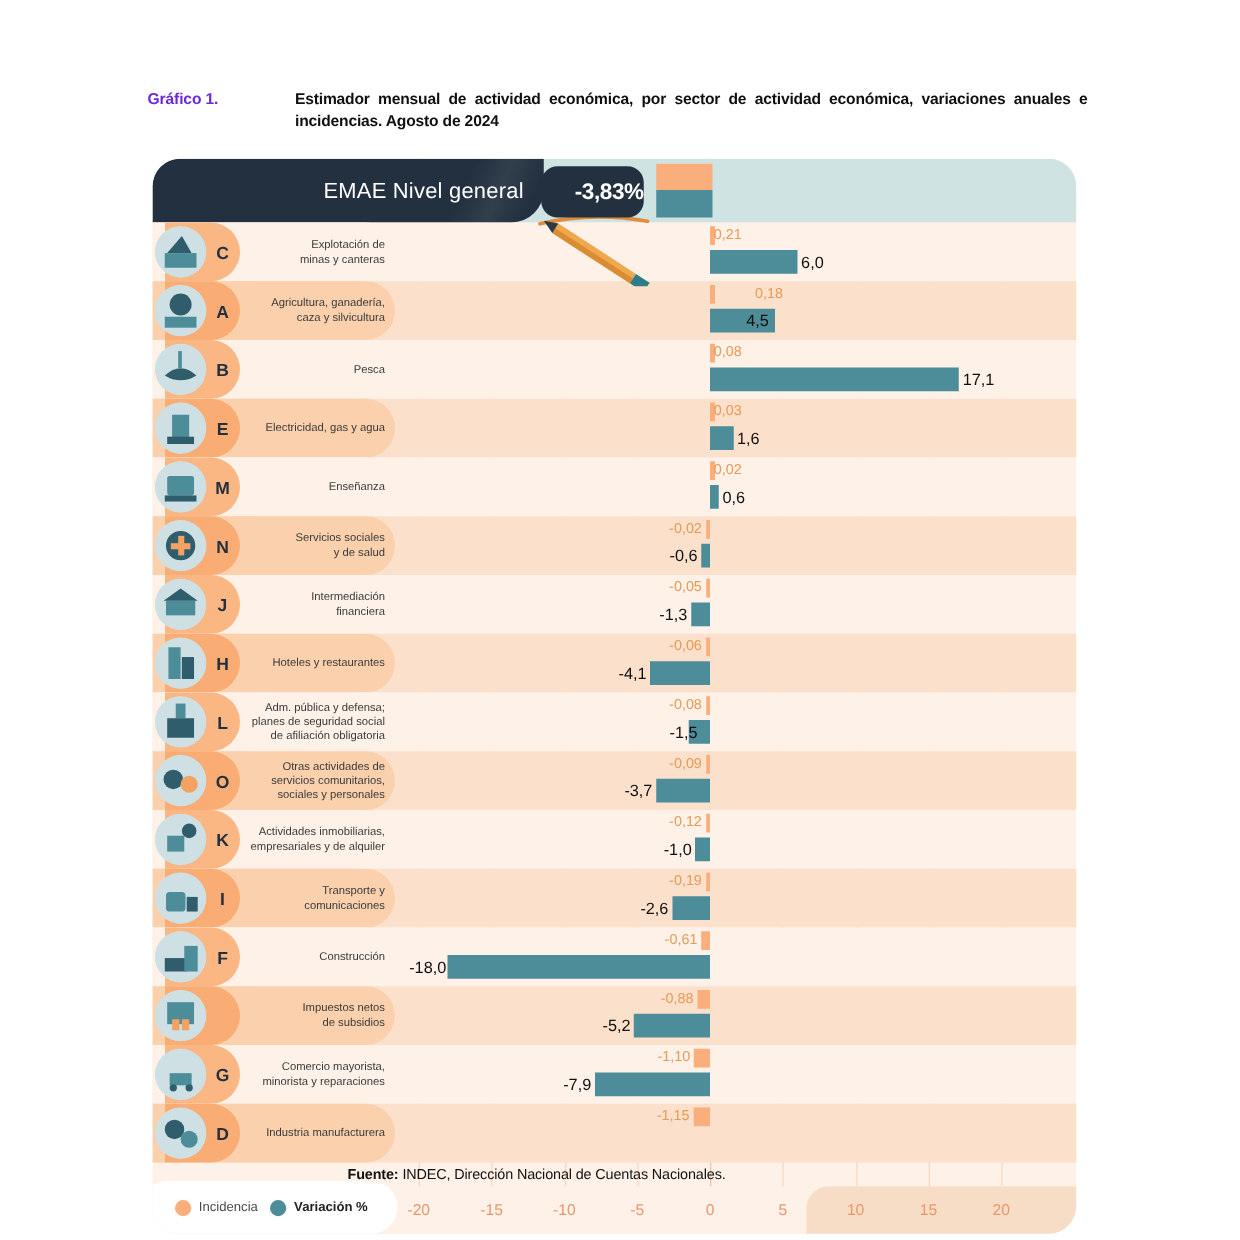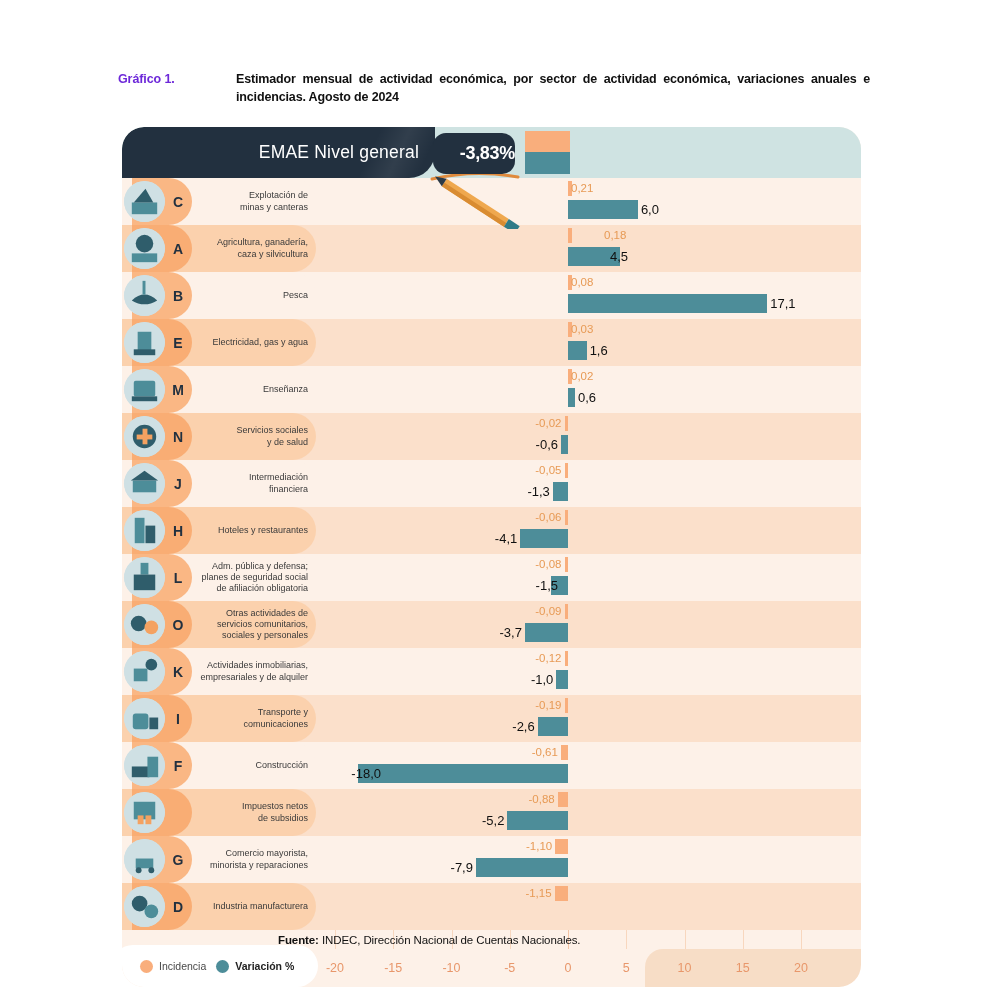--- a/index.html
+++ b/index.html
@@ -243,21 +243,21 @@
         <div class="row-icon"><svg viewBox="0 0 42 42" width="41" height="41">
             <circle cx="21" cy="21" r="21" fill="#cfe0e4"></circle>
             <circle cx="21" cy="16" r="9" fill="#2f5d6b"></circle>
             <rect x="8" y="26" width="26" height="9" fill="#4d8d99"></rect>
           </svg></div>
         <div class="row-code">A</div>
         <div class="row-name">Agricultura, ganadería,<br>caza y silvicultura</div>
         <div class="bar-inc" style="width: 3.5px; left: 446px;"></div>
         <div class="lbl-inc" style="left: 464px; margin-left: 18px;">0,18</div>
         <div class="bar-var" style="width: 52.425px; left: 446px;"></div>
-        <div class="lbl-var" style="left: 488px;">4,5</div>
+        <div class="lbl-var" style="left: 475px;">4,5</div>
       </div>
       <div class="row odd" style="top: 145px;">
         <div class="row-labelbg"></div>
         <div class="code-pill"></div>
         <div class="row-icon"><svg viewBox="0 0 42 42" width="41" height="41">
             <circle cx="21" cy="21" r="21" fill="#cfe0e4"></circle>
             <path d="M8 26 Q21 14 34 26 Q21 34 8 26Z" fill="#2f5d6b"></path>
             <rect x="19" y="6" width="3" height="14" fill="#4d8d99"></rect>
           </svg></div>
         <div class="row-code">B</div>
@@ -409,21 +409,21 @@
         <div class="row-icon"><svg viewBox="0 0 42 42" width="41" height="41">
             <circle cx="21" cy="21" r="21" fill="#cfe0e4"></circle>
             <rect x="8" y="22" width="18" height="11" fill="#2f5d6b"></rect>
             <rect x="24" y="12" width="11" height="21" fill="#4d8d99"></rect>
           </svg></div>
         <div class="row-code">F</div>
         <div class="row-name">Construcción</div>
         <div class="bar-inc" style="width: 7.1065px; left: 438.894px;"></div>
         <div class="lbl-inc" style="right: 303.106px;">-0,61</div>
         <div class="bar-var" style="width: 209.7px; left: 236.3px;"></div>
-        <div class="lbl-var" style="right: 480px;">-18,0</div>
+        <div class="lbl-var" style="right: 504px;">-18,0</div>
       </div>
       <div class="row even" style="top: 662px;">
         <div class="row-labelbg"></div>
         <div class="code-pill"></div>
         <div class="row-icon"><svg viewBox="0 0 42 42" width="41" height="41">
             <circle cx="21" cy="21" r="21" fill="#cfe0e4"></circle>
             <rect x="10" y="10" width="22" height="18" fill="#4d8d99"></rect>
             <rect x="14" y="24" width="6" height="9" fill="#f4a261"></rect>
             <rect x="22" y="24" width="6" height="9" fill="#f4a261"></rect>
           </svg></div>

